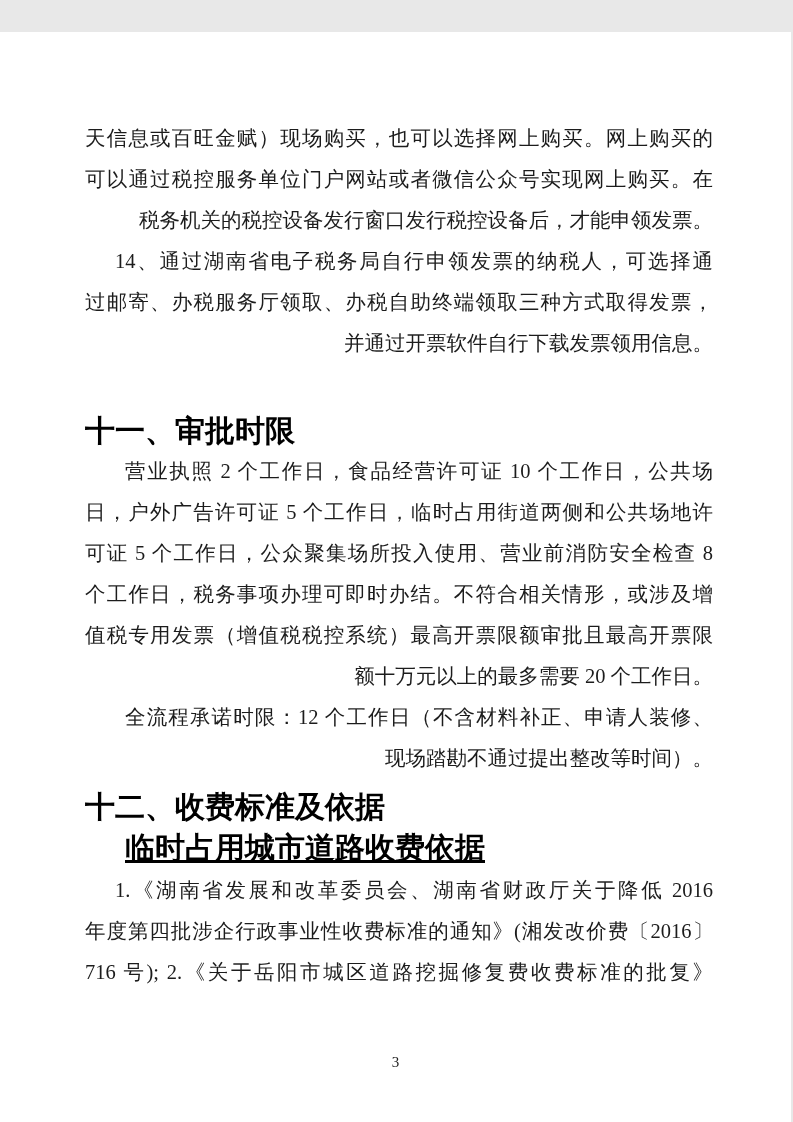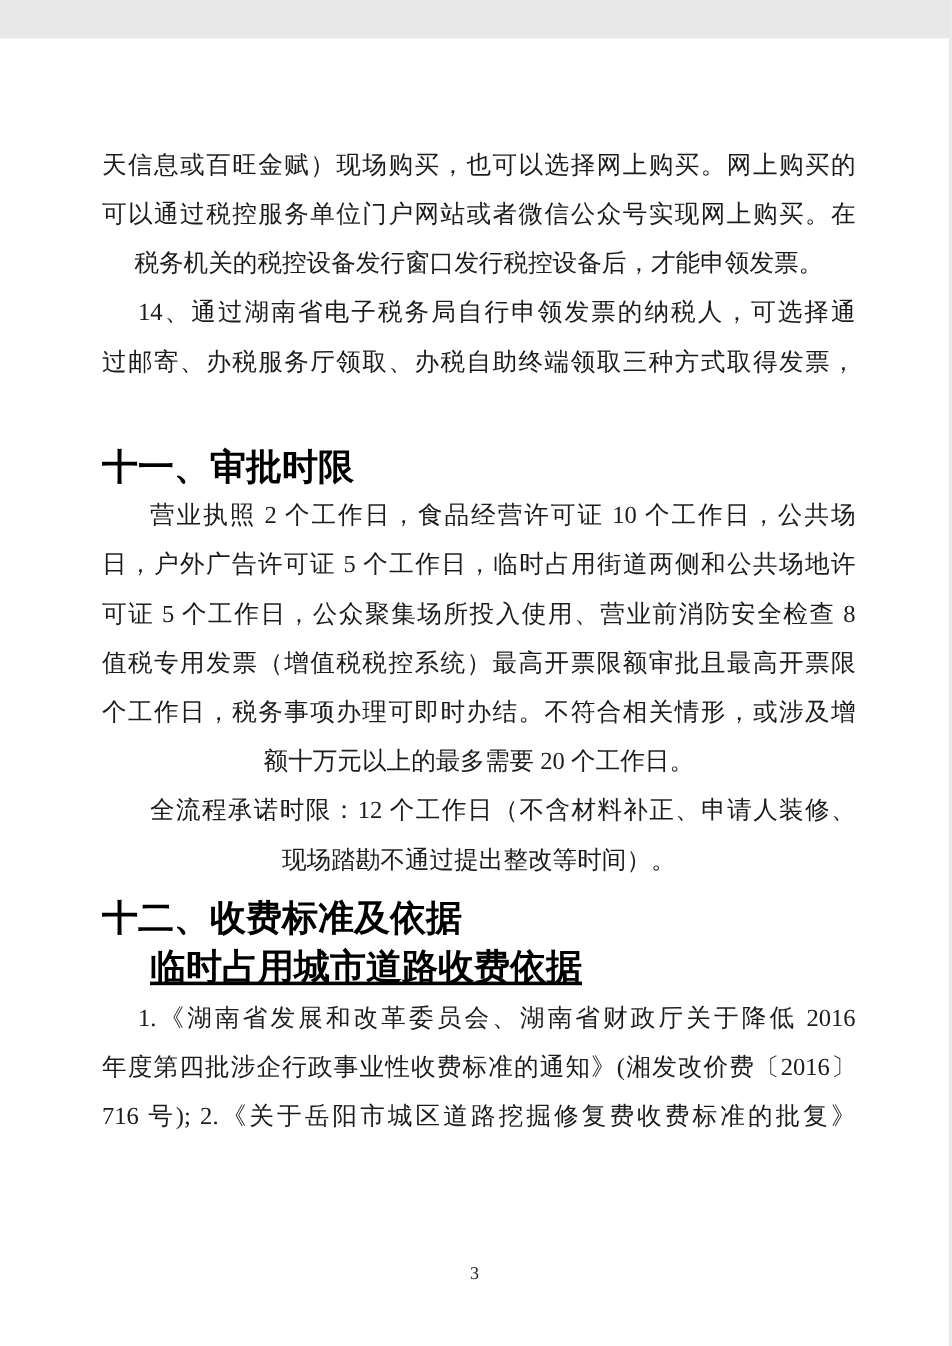--- a/index.html
+++ b/index.html
@@ -20,21 +20,21 @@
     left: 85px; top: 86px;
     width: 628px;
     color: #1c1c1c;
   }
   .line {
     font-size: 20.5px;
     line-height: 41px;
     height: 41px;
     white-space: normal;
     overflow: hidden;
-    text-align: center;
+    text-align: right;
   }
   .line.justify {
     text-align: justify;
     text-align-last: justify;
     text-justify: inter-character;
   }
   .line.heading {
     font-family: "Liberation Sans", "DejaVu Sans", sans-serif;
     font-weight: 700;
     font-size: 30px;
@@ -56,26 +56,27 @@
 </head>
 <body>
 
 <div class="page">
   <div class="text-col">
       <div class="line body justify">天信息或百旺金赋）现场购买，也可以选择网上购买。网上购买的</div>
       <div class="line body justify">可以通过税控服务单位门户网站或者微信公众号实现网上购买。在</div>
       <div class="line body">税务机关的税控设备发行窗口发行税控设备后，才能申领发票。</div>
       <div class="line body justify" style="text-indent: 30px;">14、通过湖南省电子税务局自行申领发票的纳税人，可选择通</div>
       <div class="line body justify">过邮寄、办税服务厅领取、办税自助终端领取三种方式取得发票，</div>
+      <div class="line body">并通过开票软件自行下载发票领用信息。</div>
       <div class="line heading" style="margin-top: 46px;">十一、审批时限</div>
       <div class="line body justify" style="text-indent: 40px;">营业执照 2 个工作日，食品经营许可证 10 个工作日，公共场</div>
       <div class="line body justify">日，户外广告许可证 5 个工作日，临时占用街道两侧和公共场地许</div>
       <div class="line body justify">可证 5 个工作日，公众聚集场所投入使用、营业前消防安全检查 8</div>
+      <div class="line body justify">个工作日，税务事项办理可即时办结。不符合相关情形，或涉及增</div>
       <div class="line body justify">值税专用发票（增值税税控系统）最高开票限额审批且最高开票限</div>
-      <div class="line body justify">个工作日，税务事项办理可即时办结。不符合相关情形，或涉及增</div>
       <div class="line body">额十万元以上的最多需要 20 个工作日。</div>
       <div class="line body justify" style="text-indent: 40px;">全流程承诺时限：12 个工作日（不含材料补正、申请人装修、</div>
       <div class="line body">现场踏勘不通过提出整改等时间）。</div>
       <div class="line heading" style="margin-top: 7px; text-align: center;">十二、收费标准及依据</div>
       <div class="line heading" style="text-indent: 40px; text-decoration: underline;">临时占用城市道路收费依据</div>
       <div class="line body justify" style="text-indent: 30px; margin-top: 2px;">1.《湖南省发展和改革委员会、湖南省财政厅关于降低 2016</div>
       <div class="line body justify">年度第四批涉企行政事业性收费标准的通知》(湘发改价费〔2016〕</div>
       <div class="line body justify">716 号); 2.《关于岳阳市城区道路挖掘修复费收费标准的批复》</div>
     </div>
   <div class="page-number">3</div>

